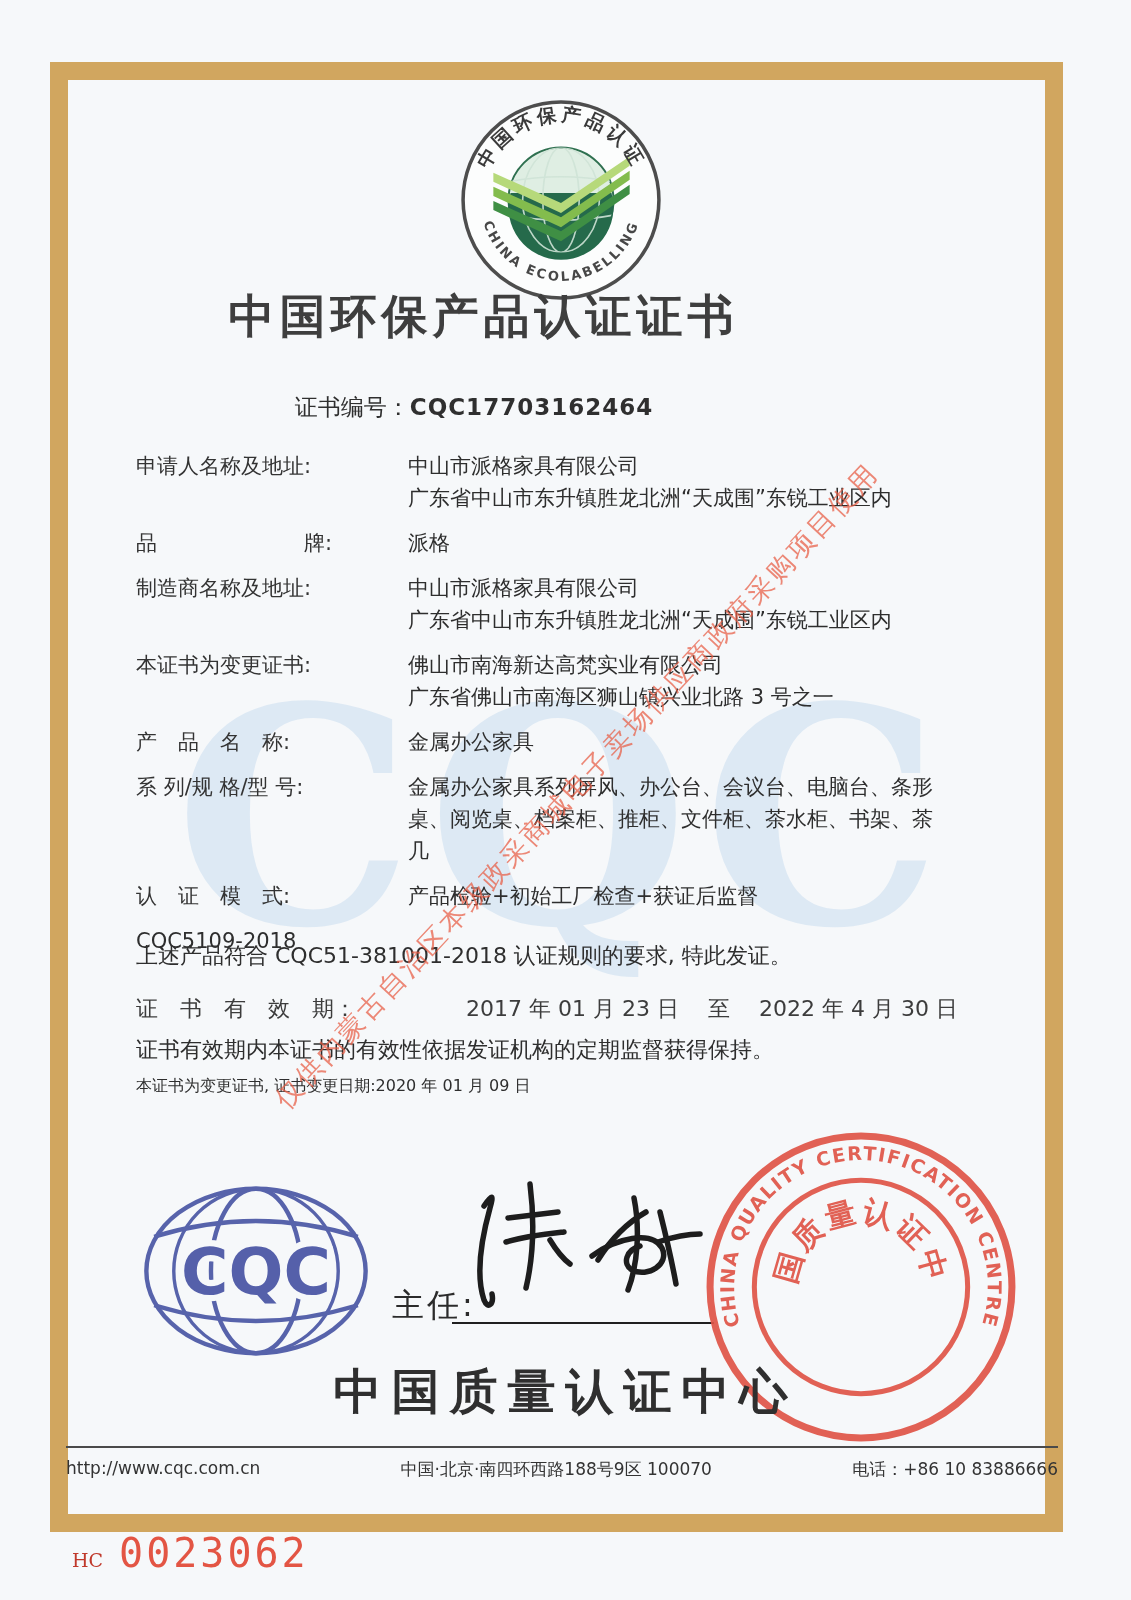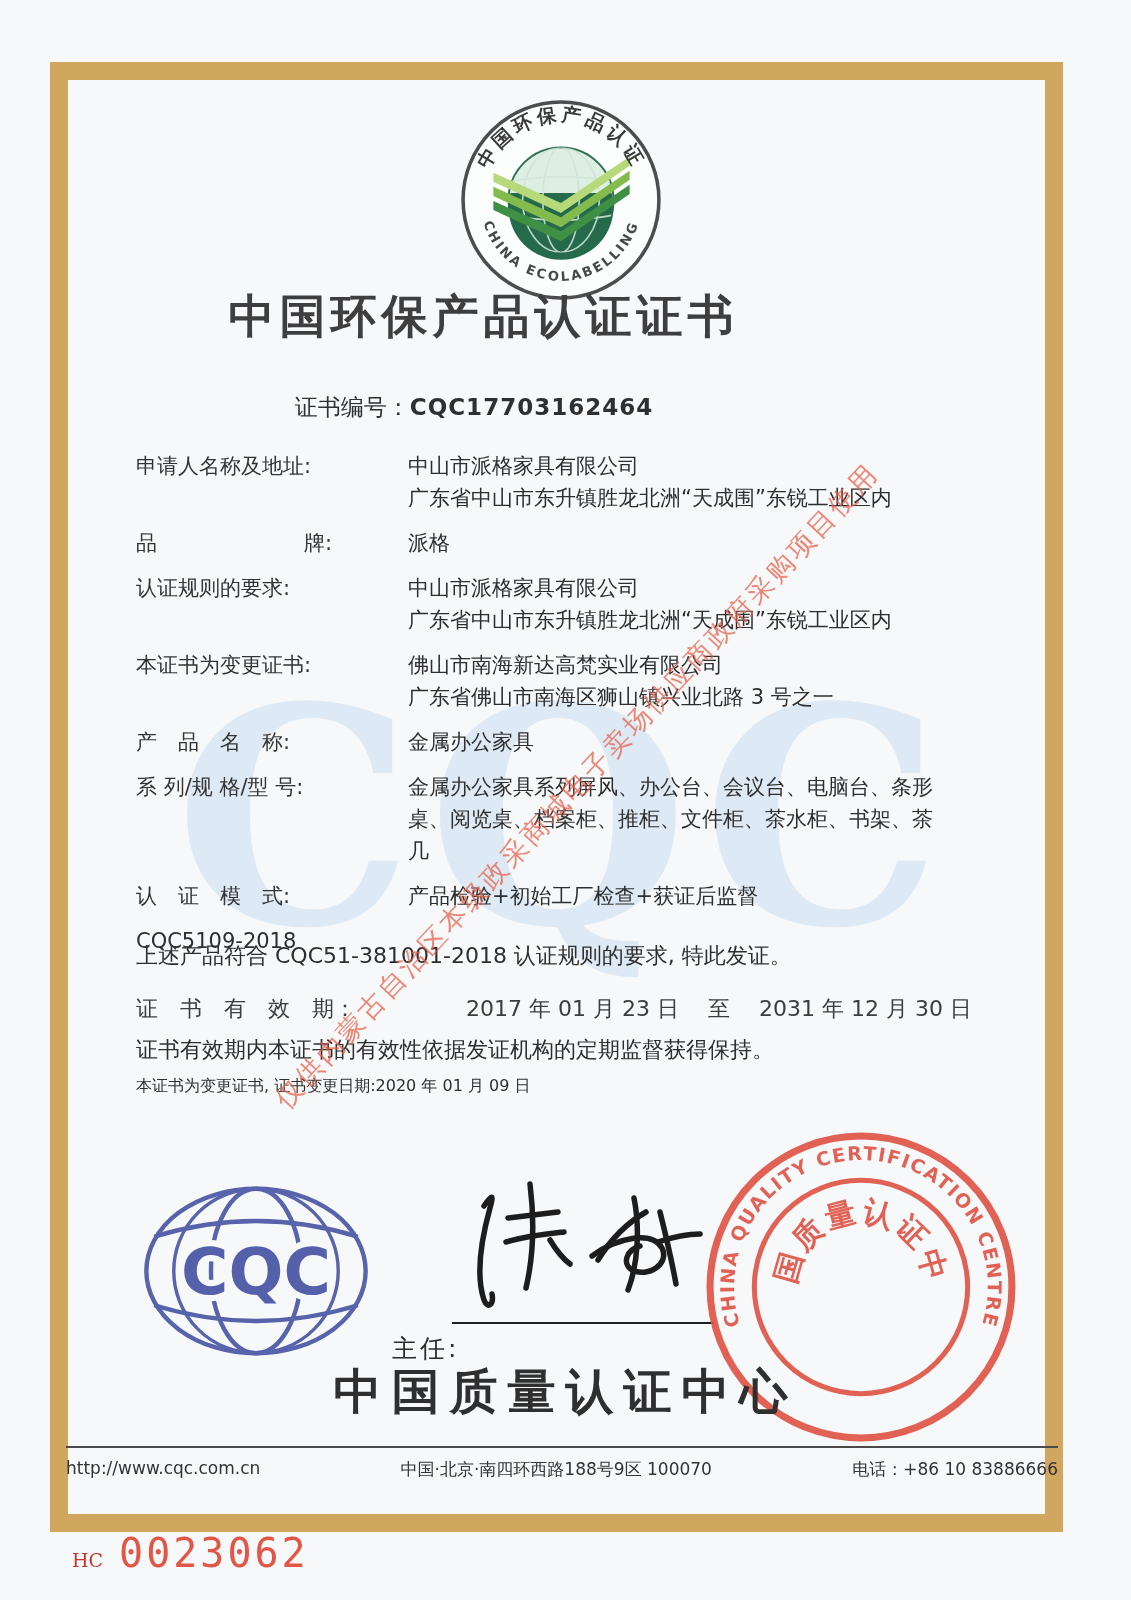--- a/index.html
+++ b/index.html
@@ -29,21 +29,21 @@
   .row{display:flex;margin-bottom:13px;font-size:21px;line-height:32px;}
   .row .lbl{width:272px;flex:none;color:#333;}
   .row .val{flex:1;color:#2e2e2e;}
   .statement{position:absolute;left:136px;top:941px;width:840px;font-size:22px;color:#2e2e2e;}
   .validity{position:absolute;left:136px;top:994px;width:850px;display:flex;font-size:22px;}
   .validity .lbl{width:330px;flex:none;}
   .maintain{position:absolute;left:136px;top:1035px;width:860px;font-size:22px;color:#2e2e2e;}
   .change{position:absolute;left:136px;top:1076px;width:860px;font-size:16px;color:#2e2e2e;}
   
   .cqc-logo{position:absolute;left:138px;top:1178px;width:236px;height:186px;}
-  .director{position:absolute;left:392px;top:1284px;font-size:25px;color:#2b2b2b;letter-spacing:3px;margin-top:48px;}
+  .director{position:absolute;left:392px;top:1284px;font-size:32px;color:#2b2b2b;letter-spacing:3px;}
   .sig{position:absolute;left:446px;top:1172px;width:300px;height:150px;}
   .sig-line{position:absolute;left:452px;top:1322px;width:262px;height:2px;background:#1f1f1f;}
   .stamp{position:absolute;left:700px;top:1126px;width:322px;height:322px;opacity:0.92;}
   .org-title{position:absolute;left:0;top:1360px;width:1131px;text-align:center;z-index:4;
              font-size:48px;font-weight:bold;letter-spacing:10px;color:#2f2f2f;}
   .footer-line{position:absolute;left:66px;top:1446px;width:992px;height:2px;background:#4a4a4a;}
   .footer{position:absolute;left:66px;top:1458px;width:992px;display:flex;
           justify-content:space-between;font-size:17px;color:#333;}
   .footer .mid{flex:1;text-align:center;}
   .serial{position:absolute;left:72px;top:1530px;z-index:4;display:flex;align-items:baseline;gap:16px;}
@@ -106,21 +106,21 @@
             <div>广东省中山市东升镇胜龙北洲“天成围”东锐工业区内</div>
           </div>
       </div>
       <div class="row">
         <div class="lbl">品　　　　　　　牌:</div>
         <div class="val">
             <div>派格</div>
           </div>
       </div>
       <div class="row">
-        <div class="lbl">认证规则的要求:</div>
+        <div class="lbl">制造商名称及地址:</div>
         <div class="val">
             <div>中山市派格家具有限公司</div>
             <div>广东省中山市东升镇胜龙北洲“天成围”东锐工业区内</div>
           </div>
       </div>
       <div class="row">
         <div class="lbl">本证书为变更证书:</div>
         <div class="val">
             <div>佛山市南海新达高梵实业有限公司</div>
             <div>广东省佛山市南海区狮山镇兴业北路 3 号之一</div>
@@ -148,21 +148,21 @@
         <div class="val">
             <div>CQC5109-2018</div>
           </div>
       </div>
     </div>
 
     <div class="statement">上述产品符合 CQC51-381001-2018 认证规则的要求, 特此发证。</div>
 
     <div class="validity">
       <div class="lbl">证　书　有　效　期：</div>
-      <div>2017 年 01 月 23 日　 至 　2031 年 12 月 30 日</div>
+      <div>2017 年 01 月 23 日　 至 　2022 年 4 月 30 日</div>
     </div>
     <div class="maintain">证书有效期内本证书的有效性依据发证机构的定期监督获得保持。</div>
     <div class="change">本证书为变更证书, 证书变更日期:2020 年 01 月 09 日</div>
 
     <svg class="cqc-logo" viewBox="0 0 240 190">
       <g stroke="#5763ab" stroke-width="4.5" fill="none">
         <ellipse cx="120" cy="95" rx="112" ry="84"></ellipse>
         <ellipse cx="120" cy="95" rx="46" ry="84"></ellipse>
         <ellipse cx="120" cy="95" rx="84" ry="84" stroke-width="3.5"></ellipse>
         <path d="M16,60 Q120,28 224,60"></path>

